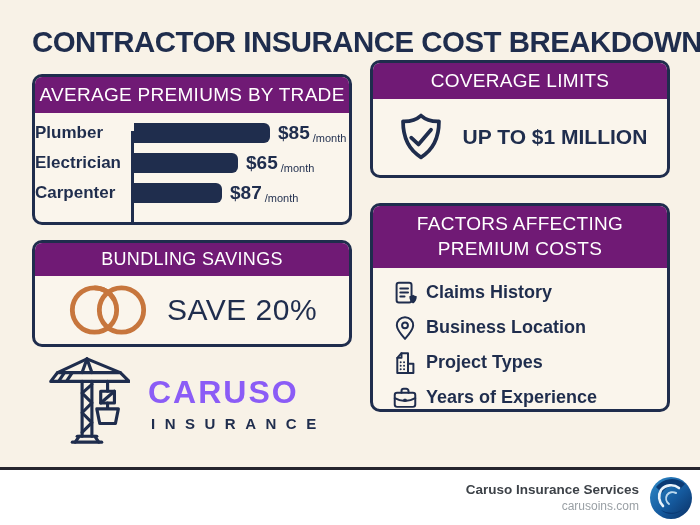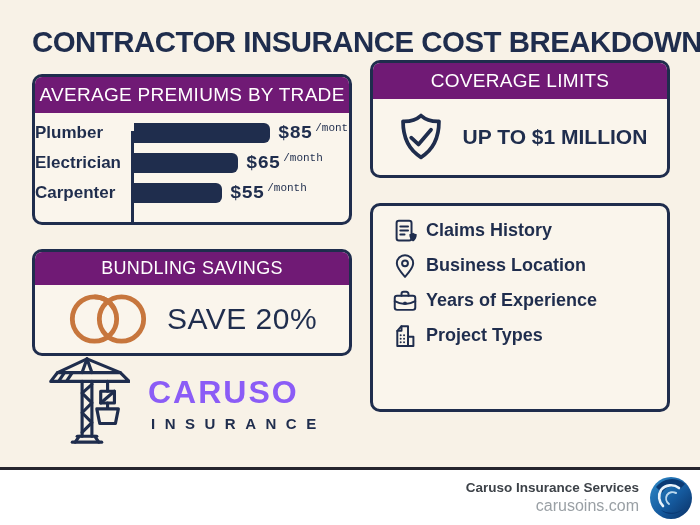--- a/index.html
+++ b/index.html
@@ -32,37 +32,37 @@
     background: #1f2d4d;
   }
   .bar-row {
     display: flex; align-items: center; height: 20px; margin-top: 10px;
   }
   .bar-row:first-of-type { margin-top: 13px; }
   .bar-label {
     width: 88px; text-align: left; font-size: 17px; font-weight: 700;
     padding-right: 8px; flex: 0 0 88px;
   }
-  .bar-cell { display: flex; align-items: flex-start; margin-left: 11px; font-family: Liberation Mono, monospace; }
+  .bar-cell { display: flex; align-items: flex-end; margin-left: 11px; }
   .bar {
     height: 20px; background: #1f2d4d; border-radius: 0 6px 6px 0;
     align-self: center;
   }
   .bar-value { font-size: 19px; font-weight: 700; margin-left: 8px; }
   .bar-unit { font-size: 11px; font-weight: 400; margin-left: 3px; }
   
   .coverage { left: 370px; top: 60px; width: 300px; height: 118px; }
   .coverage .panel-header { font-size: 19px; line-height: 36px; height: 36px; }
   .coverage-body {
     height: 76px; display: flex; align-items: center; justify-content: center;
     gap: 14px; padding: 0 8px;
   }
   .coverage-text { font-size: 21px; font-weight: 700; white-space: nowrap; }
   
-  .bundling { left: 32px; top: 240px; width: 320px; height: 107px; margin-top: 9px; }
+  .bundling { left: 32px; top: 240px; width: 320px; height: 107px; }
   .bundling .panel-header { font-size: 18px; line-height: 33px; height: 33px; }
   .bundling-body {
     height: 68px; display: flex; align-items: center; justify-content: center;
     gap: 18px;
   }
   .bundling-text { font-size: 30px; font-weight: 400; letter-spacing: 0.5px; }
   
   .factors { left: 370px; top: 203px; width: 300px; height: 209px; }
   .factors .panel-header {
     font-size: 19px; line-height: 1.3; padding: 6px 0 7px 0;
@@ -80,21 +80,21 @@
   
   .footer {
     position: absolute; left: 0; bottom: 0; width: 700px; height: 58px;
     background: #ffffff; border-top: 3px solid #26262e;
     display: flex; align-items: center; justify-content: flex-end;
     padding-right: 7px;
     padding-left: 14px;
   }
   .footer-textblock { text-align: right; margin-right: 10px; }
   .footer-company { font-size: 13.5px; font-weight: 700; color: #3d4248; }
-  .footer-site { font-size: 16px; color: #9aa0a5; margin-top: 2px; }
+  .footer-site { font-size: 12px; color: #9aa0a5; margin-top: 2px; }
   svg { display: block; }
 </style>
 </head>
 <body>
 
 <div class="poster">
 
   <div class="title">CONTRACTOR INSURANCE COST BREAKDOWN</div>
 
   <div class="panel premiums">
@@ -114,21 +114,21 @@
         <div class="bar-cell">
           <div class="bar" style="width: 104px; background: rgb(31, 45, 77);"></div>
           <span class="bar-value">$65</span>
           <span class="bar-unit">/month</span>
         </div>
       </div>
       <div class="bar-row">
         <span class="bar-label">Carpenter</span>
         <div class="bar-cell">
           <div class="bar" style="width: 88px; background: rgb(31, 45, 77);"></div>
-          <span class="bar-value">$55</span>
+          <span class="bar-value">$87</span>
           <span class="bar-unit">/month</span>
         </div>
       </div>
     </div>
   </div>
 
   <div class="panel coverage">
     <div class="panel-header">COVERAGE LIMITS</div>
     <div class="coverage-body">
       <span>
@@ -149,20 +149,23 @@
           <circle cx="28" cy="28" r="23"></circle>
           <circle cx="56" cy="28" r="23"></circle>
           <path d="M28 5 a23 23 0 0 1 20.5 12.5" stroke="#c7763d"></path>
         </svg>
       </span>
       <span class="bundling-text">SAVE 20%</span>
     </div>
   </div>
 
   <div class="panel factors">
+    <div class="panel-header">
+      <span>FACTORS AFFECTING PREMIUM COSTS</span>
+    </div>
     <div class="factors-body">
       <div class="factor-row">
         <span class="factor-icon">
           <svg width="28" height="28" viewBox="0 0 24 24" fill="none" stroke="#1f2d4d" stroke-width="1.7" stroke-linecap="round" stroke-linejoin="round">
             <rect x="4.8" y="3.2" width="12.8" height="17" rx="2"></rect>
             <path d="M8 8.2 H14.6"></path>
               <path d="M8 11.6 H14.6"></path>
               <path d="M8 15 H11.6"></path>
             <path d="M18.9 13.6 c-.9.8-2 1.2-3.2 1.2 0 2.8 1 4.9 3.2 6.2 2.2-1.3 3.2-3.4 3.2-6.2 -1.2 0-2.3-.4-3.2-1.2z" fill="#1f2d4d" stroke="none"></path>
           </svg>
@@ -170,49 +173,49 @@
         <span class="factor-label">Claims History</span>
       </div>
       <div class="factor-row">
         <span class="factor-icon">
           <svg width="28" height="28" viewBox="0 0 24 24" fill="none" stroke="#1f2d4d" stroke-width="1.7" stroke-linecap="round" stroke-linejoin="round">
             <path d="M12 21.3 C7.7 16.6 5 13.3 5 9.7 a7 7 0 0 1 14 0 C19 13.3 16.3 16.6 12 21.3 Z"></path>
             <circle cx="12" cy="9.7" r="2.5"></circle>
           </svg>
         </span>
         <span class="factor-label">Business Location</span>
-      </div>
-      <div class="factor-row">
-        <span class="factor-icon">
-          <svg width="28" height="28" viewBox="0 0 24 24" fill="none" stroke="#1f2d4d" stroke-width="1.7" stroke-linecap="round" stroke-linejoin="round">
-            <rect x="3.2" y="7.4" width="17.6" height="12.2" rx="2"></rect>
-            <path d="M9 7.4 V6 a1.9 1.9 0 0 1 1.9-1.9 h2.2 A1.9 1.9 0 0 1 15 6 v1.4"></path>
-            <path d="M3.2 12.2 C6 13.8 9 14.5 12 14.5 s6-.7 8.8-2.3"></path>
-            <rect x="10.7" y="12.6" width="2.6" height="2.4" rx="0.5" fill="#1f2d4d" stroke="none"></rect>
-          </svg>
-        </span>
-        <span class="factor-label">Years of Experience</span>
       </div>
       <div class="factor-row">
         <span class="factor-icon">
           <svg width="28" height="28" viewBox="0 0 24 24" fill="none" stroke="#1f2d4d" stroke-width="1.7" stroke-linecap="round" stroke-linejoin="round">
             <path d="M5.4 20.6 V7.6 L9 3.6 H14.6 V20.6 Z"></path>
             <path d="M5.4 7.6 H9 V3.6"></path>
             <rect x="14.6" y="12.6" width="4.6" height="8"></rect>
             <g fill="#1f2d4d" stroke="none">
               <circle cx="8.3" cy="11.4" r="0.85"></circle>
                 <circle cx="11.2" cy="11.4" r="0.85"></circle>
               <circle cx="8.3" cy="14.4" r="0.85"></circle>
                 <circle cx="11.2" cy="14.4" r="0.85"></circle>
               <circle cx="8.3" cy="17.4" r="0.85"></circle>
                 <circle cx="11.2" cy="17.4" r="0.85"></circle>
             </g>
           </svg>
         </span>
         <span class="factor-label">Project Types</span>
+      </div>
+      <div class="factor-row">
+        <span class="factor-icon">
+          <svg width="28" height="28" viewBox="0 0 24 24" fill="none" stroke="#1f2d4d" stroke-width="1.7" stroke-linecap="round" stroke-linejoin="round">
+            <rect x="3.2" y="7.4" width="17.6" height="12.2" rx="2"></rect>
+            <path d="M9 7.4 V6 a1.9 1.9 0 0 1 1.9-1.9 h2.2 A1.9 1.9 0 0 1 15 6 v1.4"></path>
+            <path d="M3.2 12.2 C6 13.8 9 14.5 12 14.5 s6-.7 8.8-2.3"></path>
+            <rect x="10.7" y="12.6" width="2.6" height="2.4" rx="0.5" fill="#1f2d4d" stroke="none"></rect>
+          </svg>
+        </span>
+        <span class="factor-label">Years of Experience</span>
       </div>
     </div>
   </div>
 
   <div class="logo-block">
     <span>
       <svg width="86" height="98" viewBox="0 0 86 100" fill="none" stroke="#1f2d4d" stroke-width="3.2" stroke-linecap="round" stroke-linejoin="round">
         <path d="M6 30 L13 21 H77 L86 30 L74 30 H20 Z"></path>
         <path d="M38 21 L43 7 L48 21"></path>
         <path d="M43 7 L13 21"></path>

